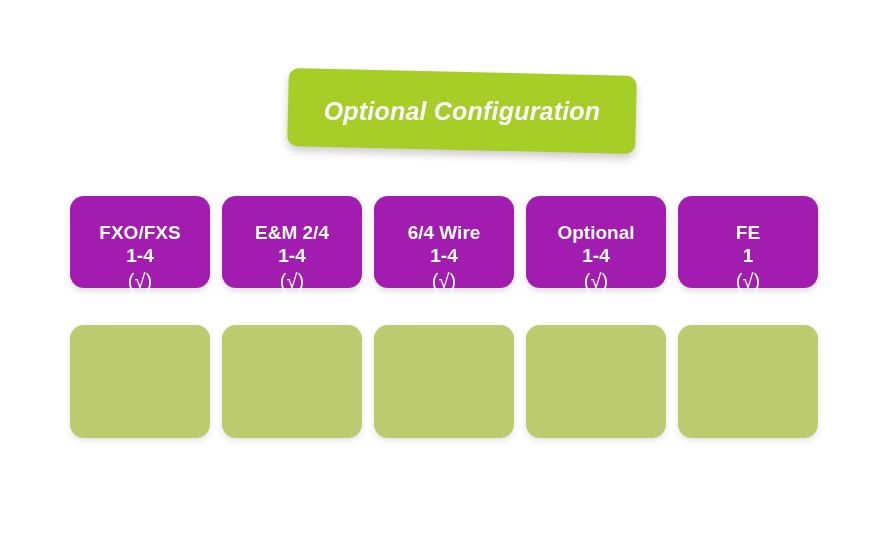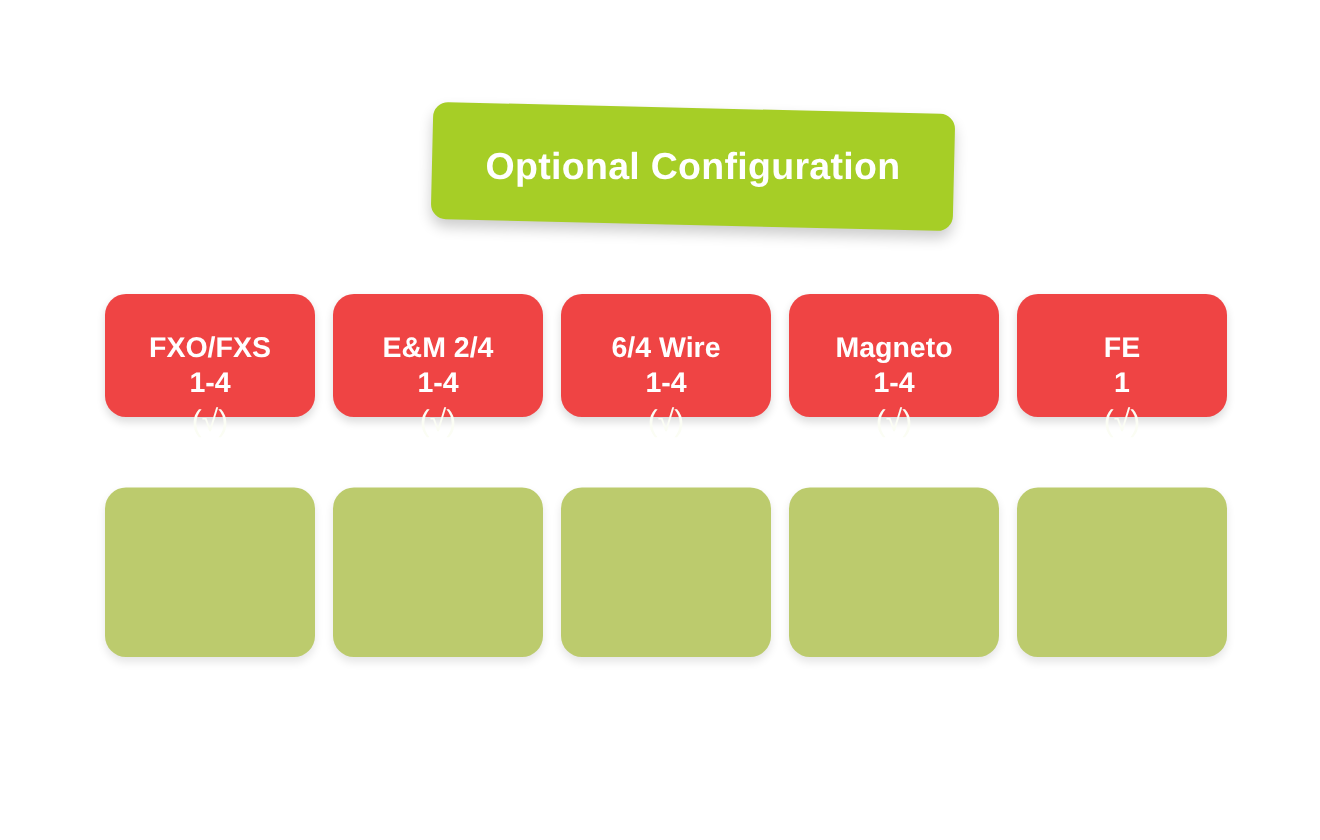--- a/index.html
+++ b/index.html
@@ -22,20 +22,21 @@
     height: 560px;
   }
 
   
   .banner-wrap {
     position: absolute;
     left: 288px;
     top: 62px;
     width: 348px;
     height: 98px;
+    font-style: italic;
   }
   .banner-shape {
     position: absolute;
     left: 0;
     top: 10px;
     width: 348px;
     height: 78px;
     background: #a6ce26;
     border-radius: 10px;
     transform: rotate(1.35deg);
@@ -63,22 +64,22 @@
   .card-row {
     position: absolute;
     left: 70px;
     top: 196px;
     width: 748px;
     display: flex;
     gap: 12px;
   }
   .card {
     width: 141px;
-    height: 82px;
-    background: #ef4444;
+    height: 92px;
+    background: #a21caf;
     border-radius: 14px;
     box-sizing: border-box;
     display: flex;
     flex-direction: column;
     align-items: center;
     justify-content: flex-start;
     padding-top: 25px;
     box-shadow: 0 3px 6px rgba(0,0,0,0.14);
   }
   .card-title {
@@ -148,21 +149,21 @@
       <div class="card-check">(√)</div>
     </div>
 
     <div class="card">
       <div class="card-title">6/4 Wire</div>
       <div class="card-range">1-4</div>
       <div class="card-check">(√)</div>
     </div>
 
     <div class="card">
-      <div class="card-title">Magneto</div>
+      <div class="card-title">Optional</div>
       <div class="card-range">1-4</div>
       <div class="card-check">(√)</div>
     </div>
 
     <div class="card">
       <div class="card-title">FE</div>
       <div class="card-range">1</div>
       <div class="card-check">(√)</div>
     </div>
 

